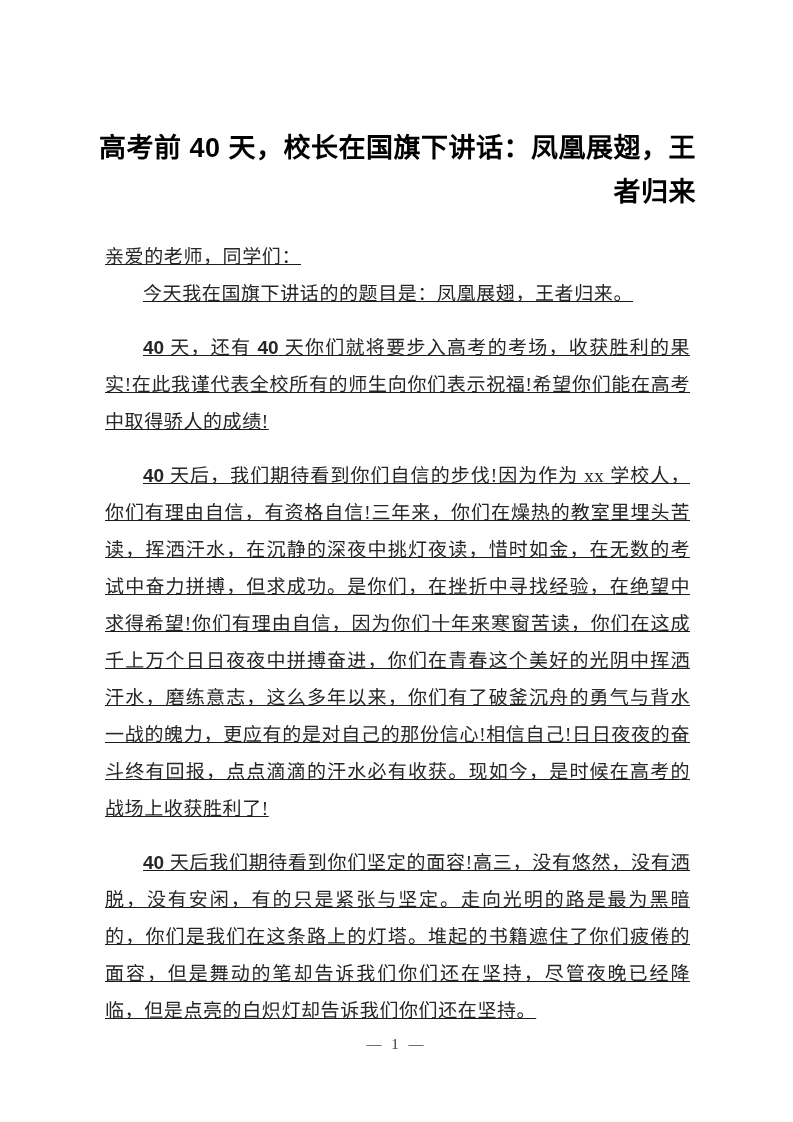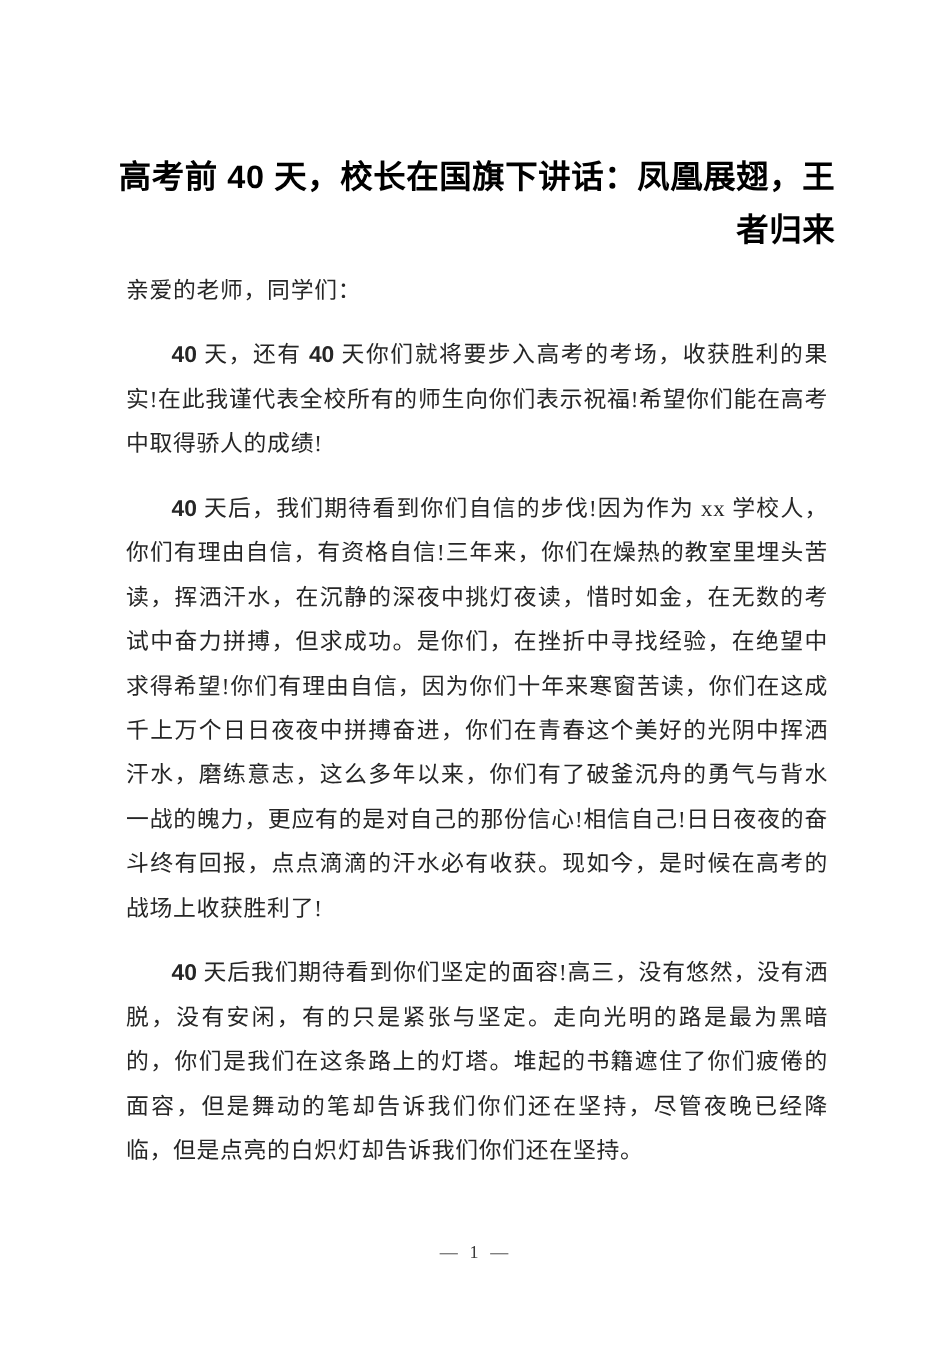--- a/index.html
+++ b/index.html
@@ -31,22 +31,23 @@
     font-weight: bold;
     letter-spacing: 0.5px;
     color: #000000;
     font-family: "Liberation Sans", "DejaVu Sans", sans-serif;
   }
 
   
   .body-block {
     position: absolute;
     left: 105px;
-    top: 224px;
+    top: 238px;
     width: 585px;
+    text-decoration: underline;
   }
 
   .para {
     margin: 0 0 0 0;
     font-size: 19px;
     line-height: 37px;
     text-align: justify;
     text-justify: inter-character;
     letter-spacing: 0.6px;
     color: #262626;
@@ -85,20 +86,21 @@
 
 <div class="page">
 
   <h1 class="doc-title">高考前 <span class="num">40</span> 天，校长在国旗下讲话：凤凰展翅，王者归来</h1>
 
   <div class="body-block">
 
     <p class="para">亲爱的老师，同学们：</p>
 
 
+    <p class="para indent">今天我在国旗下讲话的的题目是：凤凰展翅，王者归来。</p>
 
     <p class="para indent spaced"><span class="num">40</span> 天，还有 <span class="num">40</span> 天你们就将要步入高考的考场，收获胜利的果实!在此我谨代表全校所有的师生向你们表示祝福!希望你们能在高考中取得骄人的成绩!</p>
 
     <p class="para indent spaced"><span class="num">40</span> 天后，我们期待看到你们自信的步伐!因为作为 xx 学校人，你们有理由自信，有资格自信!三年来，你们在燥热的教室里埋头苦读，挥洒汗水，在沉静的深夜中挑灯夜读，惜时如金，在无数的考试中奋力拼搏，但求成功。是你们，在挫折中寻找经验，在绝望中求得希望!你们有理由自信，因为你们十年来寒窗苦读，你们在这成千上万个日日夜夜中拼搏奋进，你们在青春这个美好的光阴中挥洒汗水，磨练意志，这么多年以来，你们有了破釜沉舟的勇气与背水一战的魄力，更应有的是对自己的那份信心!相信自己!日日夜夜的奋斗终有回报，点点滴滴的汗水必有收获。现如今，是时候在高考的战场上收获胜利了!</p>
 
     <p class="para indent spaced"><span class="num">40</span> 天后我们期待看到你们坚定的面容!高三，没有悠然，没有洒脱，没有安闲，有的只是紧张与坚定。走向光明的路是最为黑暗的，你们是我们在这条路上的灯塔。堆起的书籍遮住了你们疲倦的面容，但是舞动的笔却告诉我们你们还在坚持，尽管夜晚已经降临，但是点亮的白炽灯却告诉我们你们还在坚持。</p>
 
   </div>
 
   <div class="page-footer">— 1 —</div>

